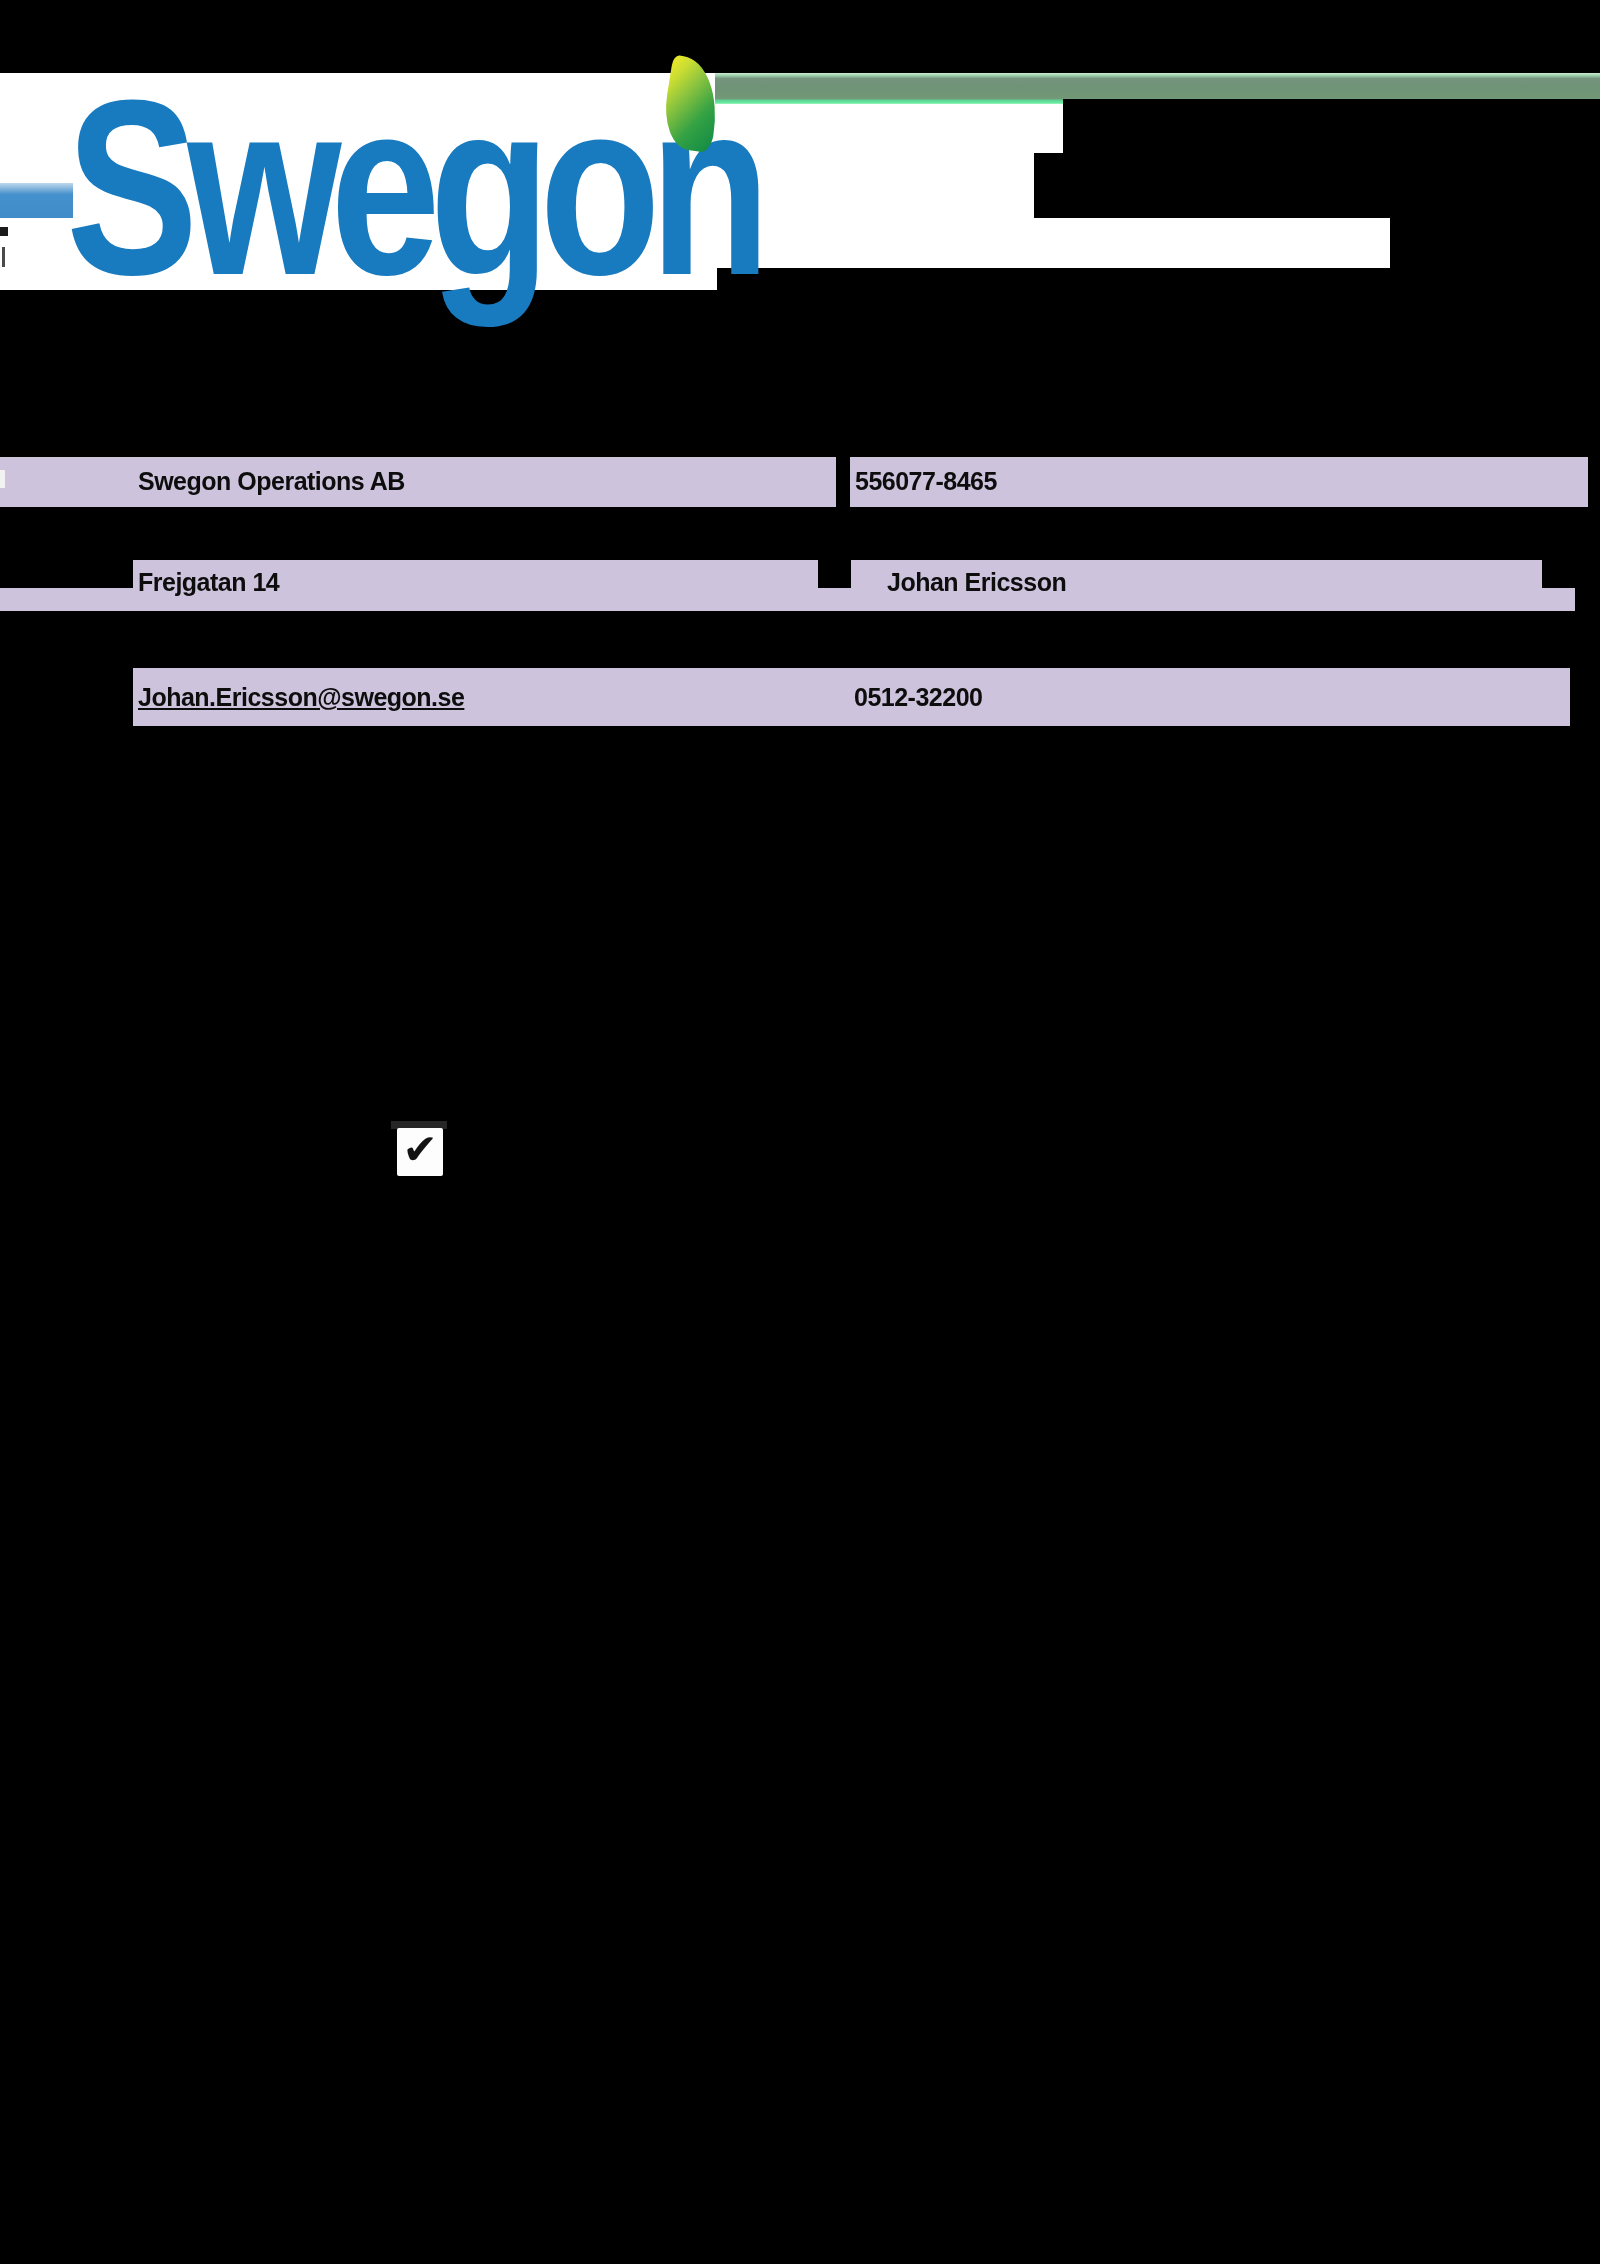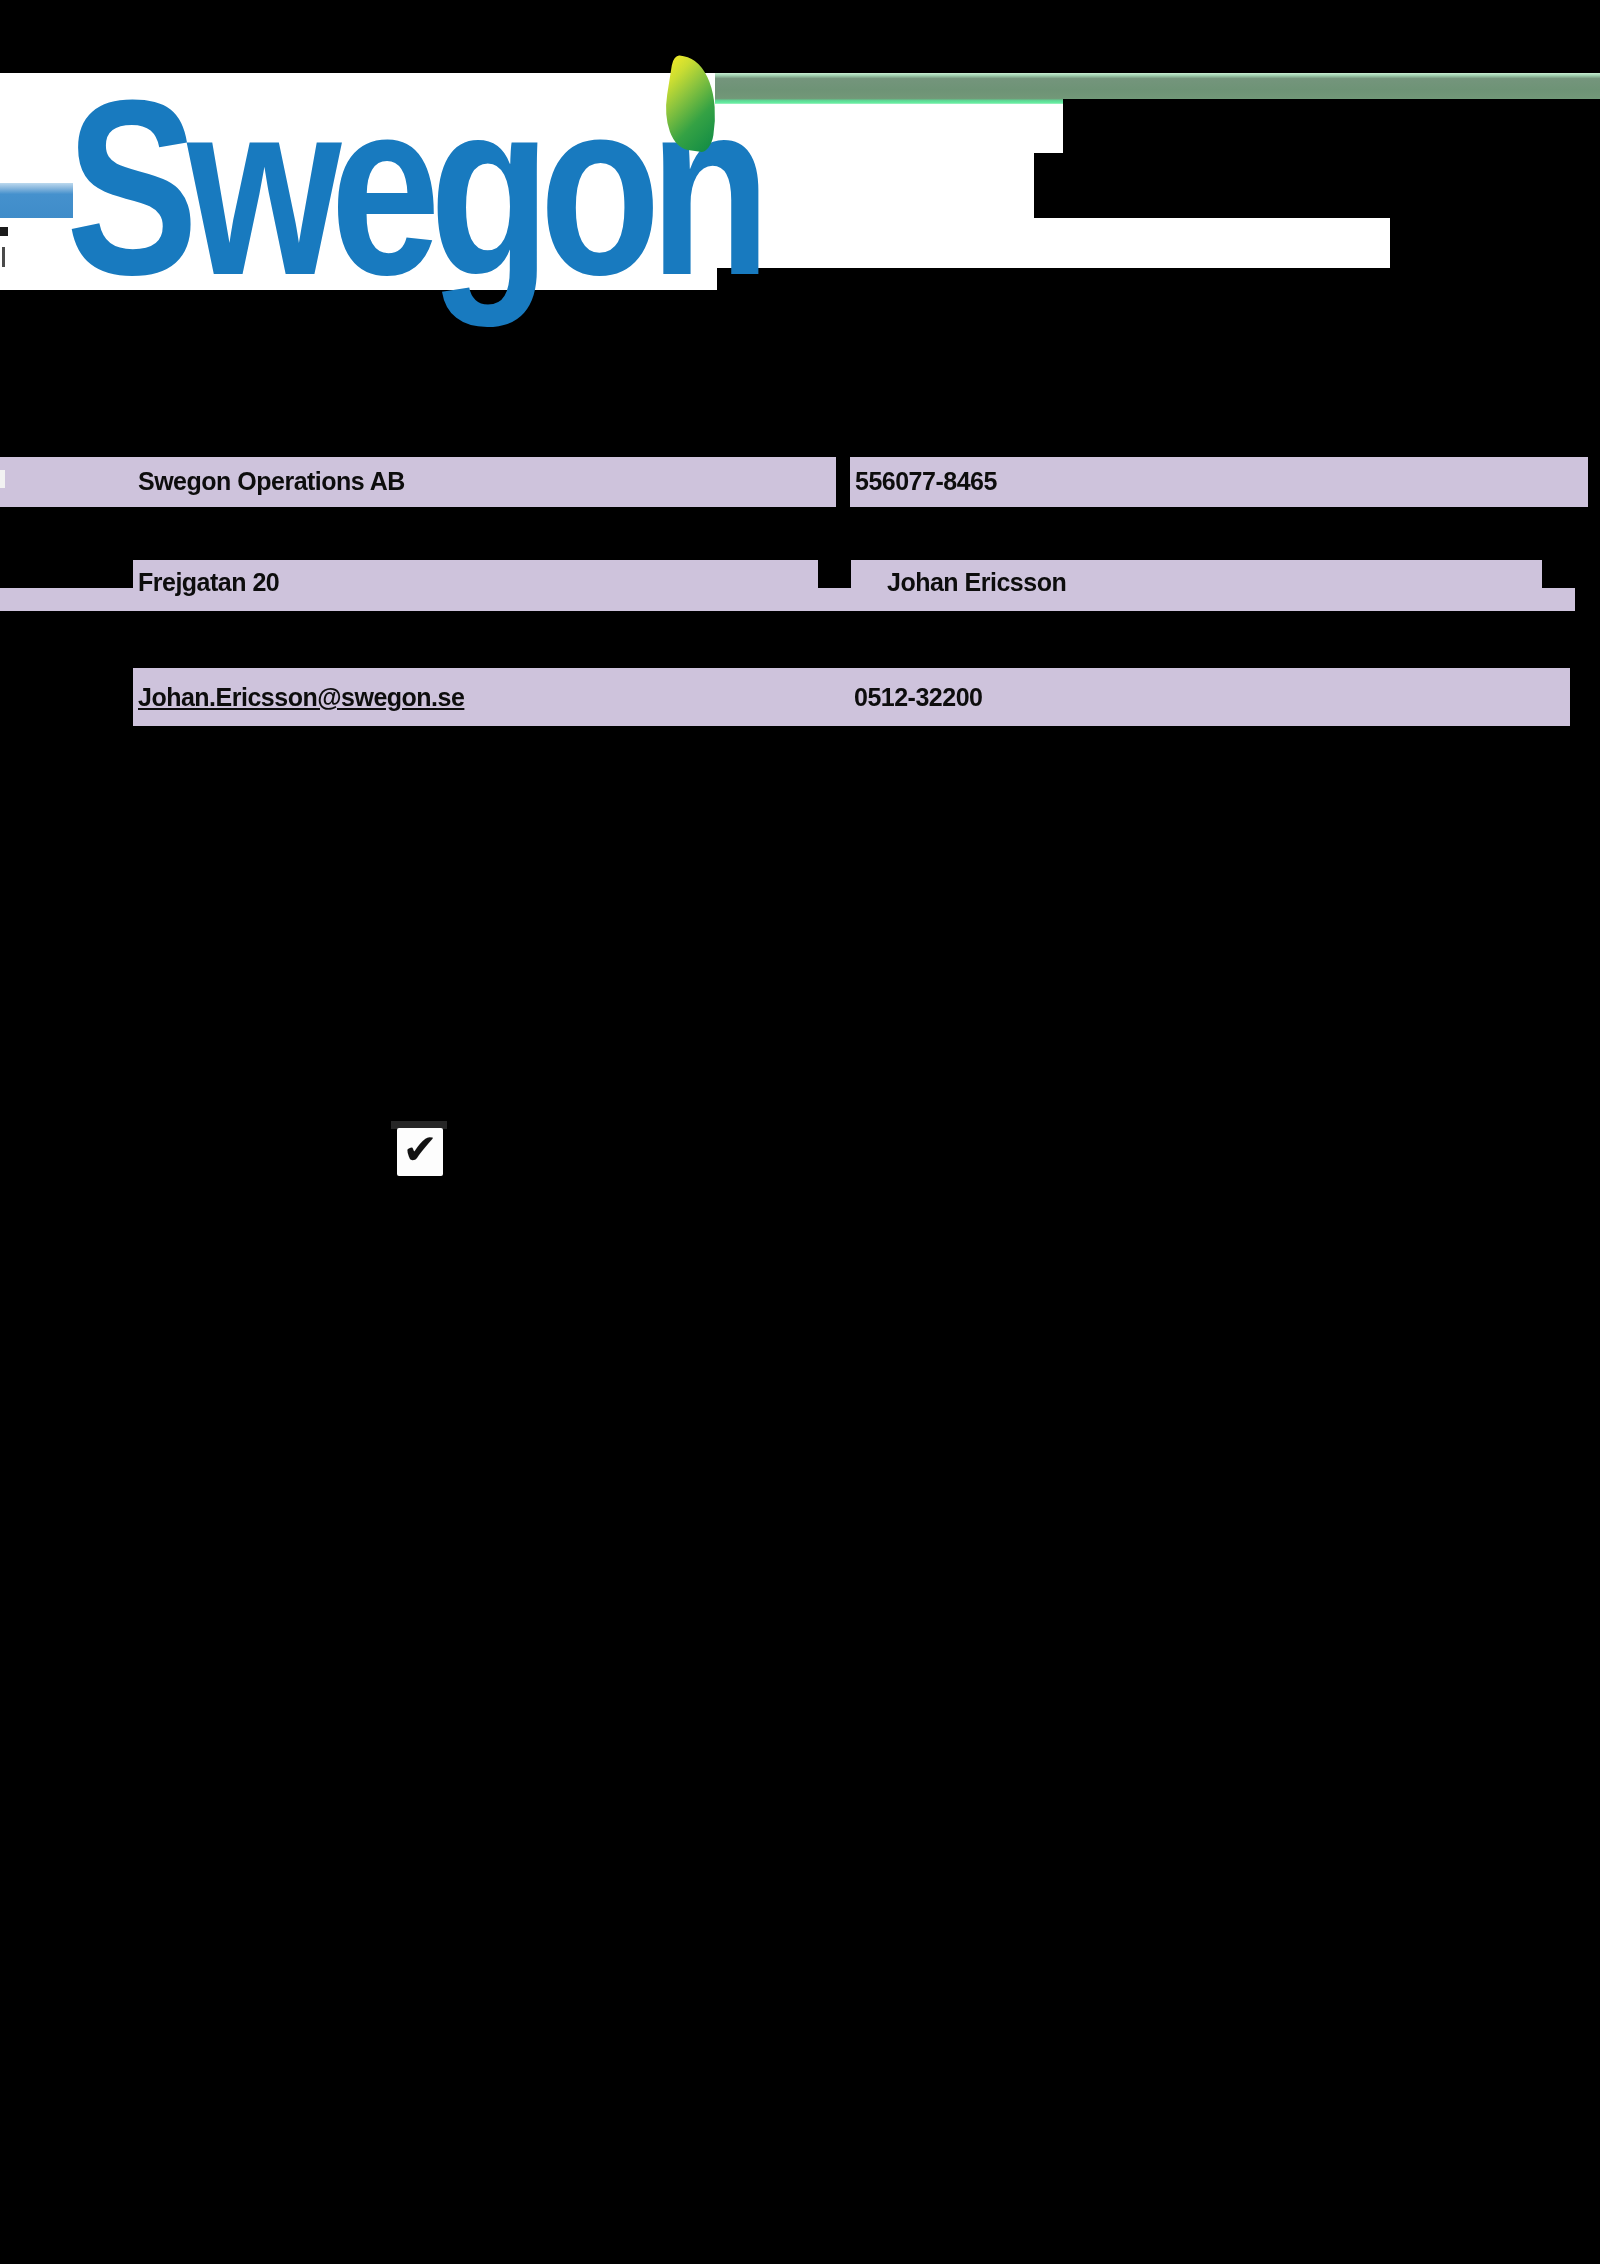--- a/index.html
+++ b/index.html
@@ -60,21 +60,21 @@
     <span class="abs ftxt" style="left:138px;top:12px;">Swegon Operations AB</span>
   </div>
   <div class="abs field" style="left:850px;top:457px;width:722px;height:50px;padding-left:16px;">
     <span class="abs ftxt" style="left:5px;top:12px;">556077-8465</span>
   </div>
   <div class="abs white-tick"></div>
 
   <div class="abs field" style="left:133px;top:560px;width:685px;height:28px;"></div>
   <div class="abs field" style="left:851px;top:560px;width:691px;height:28px;"></div>
   <div class="abs field" style="left:0;top:588px;width:1575px;height:23px;"></div>
-  <span class="abs ftxt" style="left:138px;top:570px;">Frejgatan 20</span>
+  <span class="abs ftxt" style="left:138px;top:570px;">Frejgatan 14</span>
   <span class="abs ftxt" style="left:856px;top:570px;margin-left:31px;">Johan Ericsson</span>
 
   <div class="abs field" style="left:133px;top:668px;width:1437px;height:58px;">
     <span class="abs ftxt" style="left:5px;top:17px;text-decoration:underline;">Johan.Ericsson@swegon.se</span>
     <span class="abs ftxt" style="left:721px;top:17px;">0512-32200</span>
   </div>
 
 
   <div class="abs cb-topbar"></div>
   <div class="abs checkbox">

